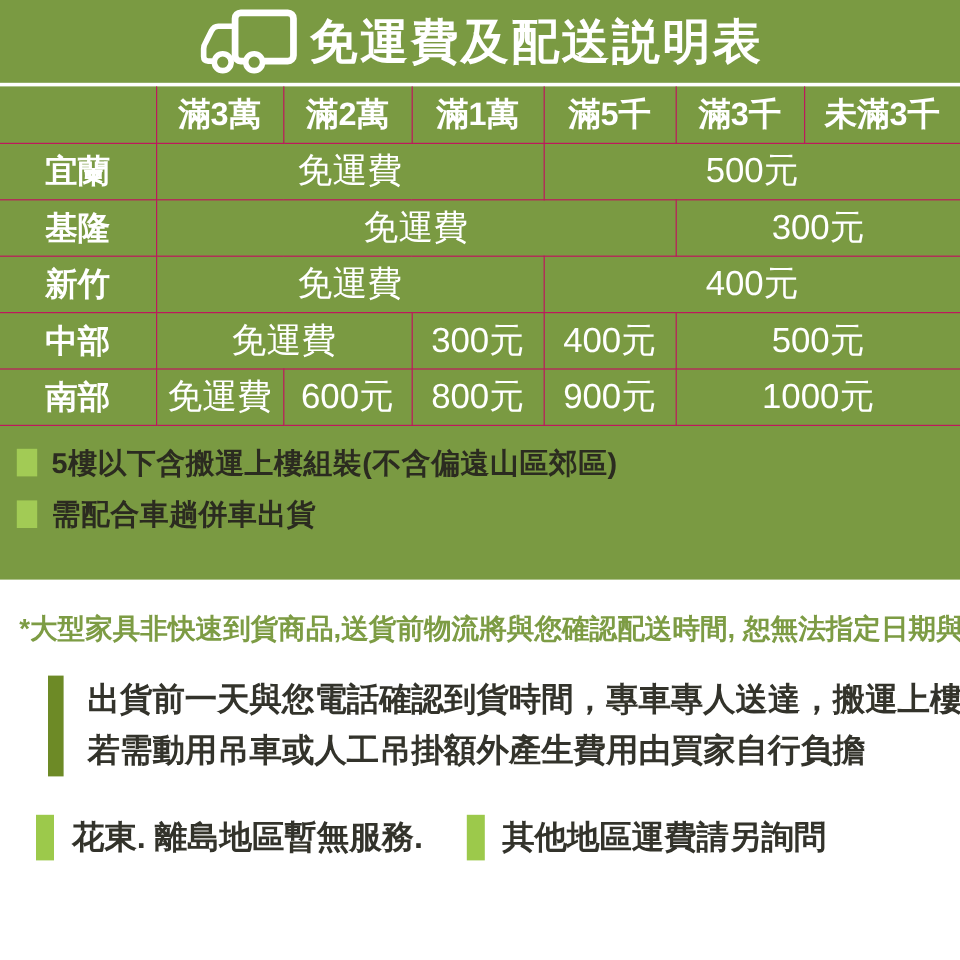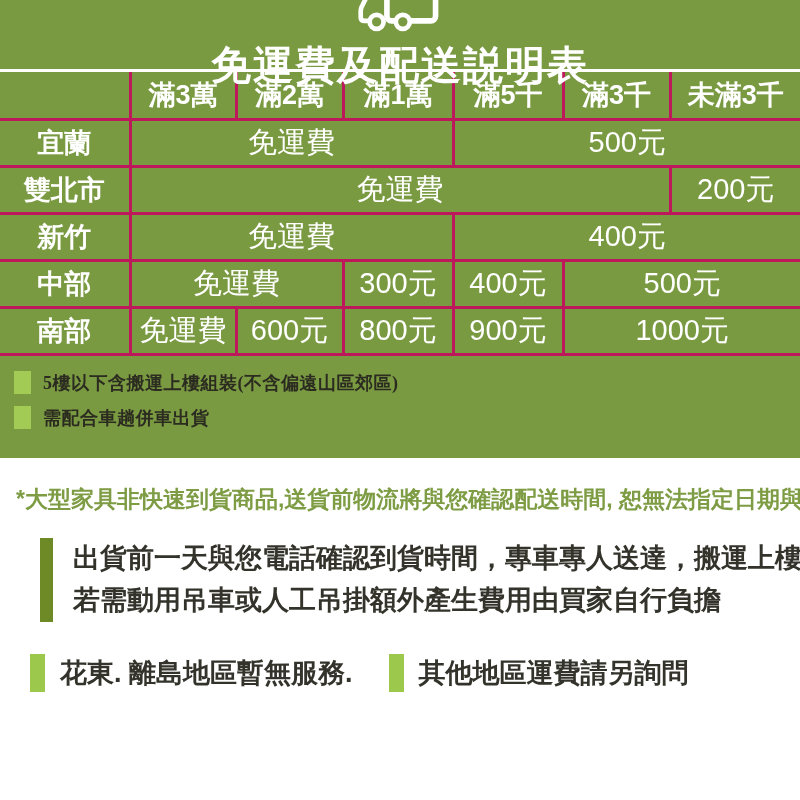--- a/index.html
+++ b/index.html
@@ -12,50 +12,49 @@
   }
 
   
   .green-area { background: #7a9a42; width: 800px; }
 
   .title-bar {
     height: 72px;
     display: flex; align-items: center; justify-content: center;
     gap: 4px;
     border-bottom: 3px solid #ffffff;
-    flex-direction: column;
   }
   .truck-wrap { width: 90px; height: 58px; flex: none; display: flex; align-items: center; }
   .title-text {
     color: #ffffff; font-size: 40px; font-weight: bold; letter-spacing: 2px;
     white-space: nowrap;
   }
 
   
   table.fee-table {
     width: 800px; border-collapse: collapse; table-layout: fixed;
   }
   .fee-table td {
-    border: 3px solid #be185d;
+    border: 1px solid #be185d;
     height: 47px; padding: 0;
     text-align: center; vertical-align: middle;
     color: #ffffff; font-size: 29px; font-weight: normal;
     white-space: nowrap; overflow: hidden;
   }
   .fee-table tr:first-child td { border-top: none; margin-top: 28px; }
   .fee-table td:first-child { border-left: none; }
   .fee-table td:last-child { border-right: none; text-align: center; }
   .fee-table td.hdr, .fee-table td.region { font-weight: bold; font-size: 27px; }
 
   
   .green-notes { padding: 15px 0 21px 14px; }
   .gnote { display: flex; align-items: center; margin-bottom: 11px; }
-  .gnote:last-child { margin-bottom: 7px; }
+  .gnote:last-child { margin-bottom: 17px; }
   .gbullet { width: 17px; height: 23px; background: #a2cb55; margin-right: 12px; flex: none; }
-  .gnote-text { color: #2b2b20; font-size: 18px; font-weight: bold; letter-spacing: 0.5px; font-family: Liberation Serif, serif; }
+  .gnote-text { color: #2b2b20; font-size: 24px; font-weight: bold; letter-spacing: 0.5px; }
 
   
   .fine-print { margin: 24px 0 0 16px; }
   .fine-print .fp-line {
     color: #7d9c44; font-size: 23px; font-weight: bold; line-height: 1.5;
     white-space: nowrap;
   }
 
   .delivery-note { display: flex; margin: 22px 0 0 40px; }
   .dbar { width: 13px; background: #6d8a26; margin-right: 20px; flex: none; }
@@ -102,23 +101,23 @@
         <td class="hdr">滿5千</td>
         <td class="hdr">滿3千</td>
         <td class="hdr">未滿3千</td>
       </tr>
       <tr>
         <td class="region">宜蘭</td>
         <td colspan="3">免運費</td>
         <td colspan="3">500元</td>
       </tr>
       <tr>
-        <td class="region">雙北市</td>
-        <td colspan="5">免運費</td>
-        <td colspan="1">200元</td>
+        <td class="region">基隆</td>
+        <td colspan="4">免運費</td>
+        <td colspan="2">300元</td>
       </tr>
       <tr>
         <td class="region">新竹</td>
         <td colspan="3">免運費</td>
         <td colspan="3">400元</td>
       </tr>
       <tr>
         <td class="region">中部</td>
         <td colspan="2">免運費</td>
         <td colspan="1">300元</td>

